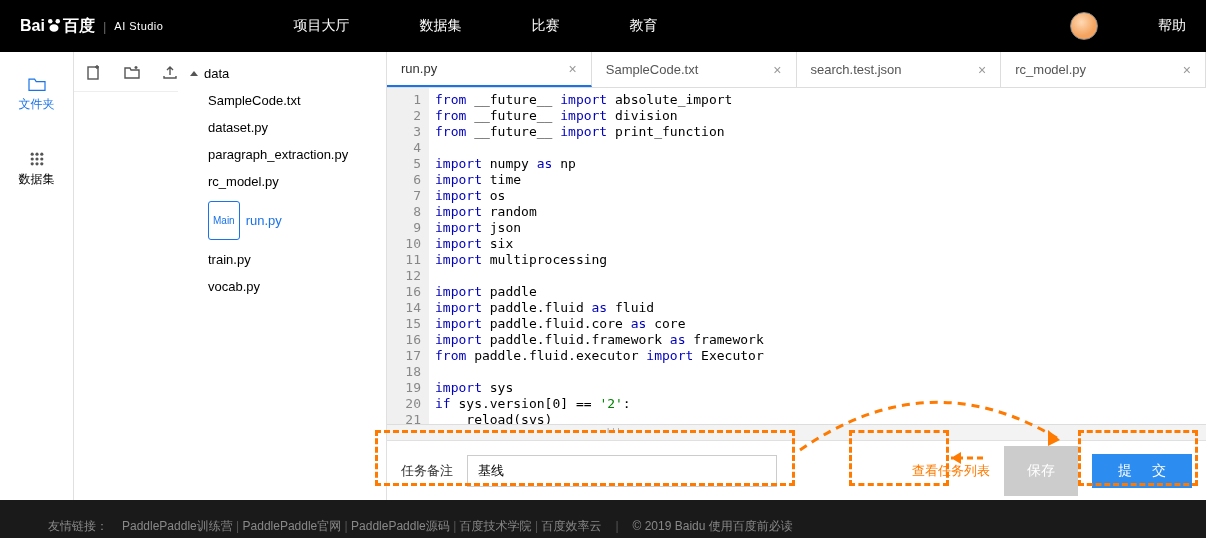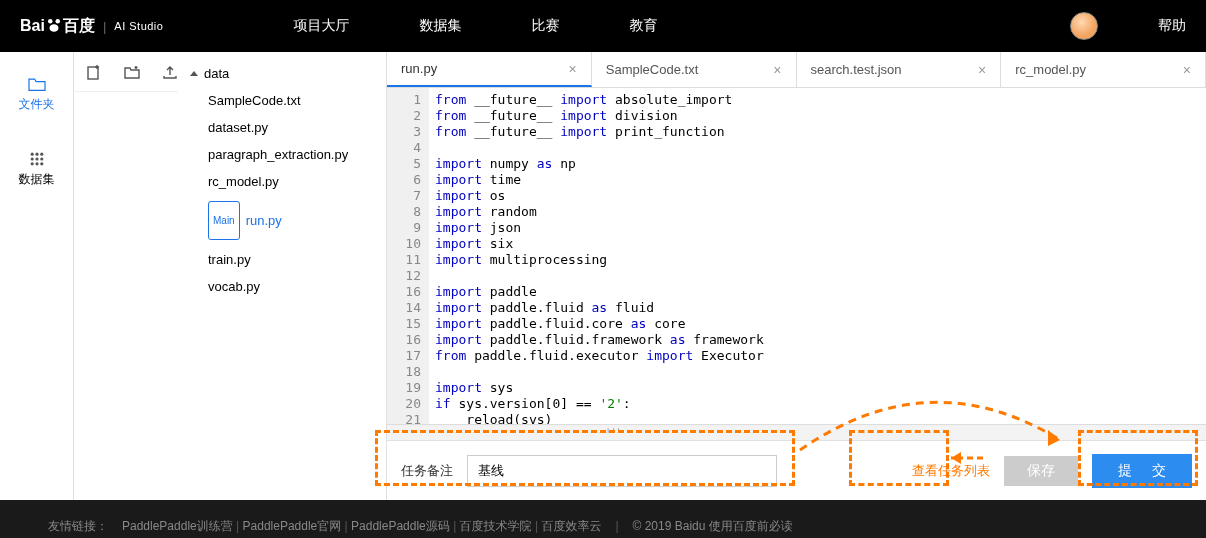--- a/index.html
+++ b/index.html
@@ -43,21 +43,21 @@
 .kw { color: #0000c0; }
 .str { color: #008000; }
 .num { color: #000; }
 .hscroll { height: 16px; background: #f3f3f3; border-top: 1px solid #ddd; position: relative; }
 .hscroll::after { content: "III"; position: absolute; left: 220px; top: 1px; font-size: 8px; letter-spacing: 3px; color: #999; }
 
 .bottom-bar { height: 60px; display: flex; align-items: center; padding: 0 14px; gap: 14px; border-top: 1px solid #e0e0e0; position: relative; }
 .remark-label { font-size: 13px; color: #333; }
 .remark-input { width: 310px; height: 32px; border: 1px solid #ccc; padding: 0 10px; font-size: 13px; }
 .view-tasks { color: #ff7a00; margin-left: auto; cursor: pointer; font-size: 13px; }
-.btn-save { background: #ccc; color: #fff; width: 74px; height: 30px; border: none; cursor: pointer; font-size: 14px; }
+.btn-save { background: #ccc; color: #fff; width: 74px; height: 50px; border: none; cursor: pointer; font-size: 14px; }
 .btn-submit { background: #2d8cf0; color: #fff; width: 100px; height: 34px; border: none; cursor: pointer; font-size: 14px; letter-spacing: 8px; padding-left: 8px; }
 
 .highlight-box { position: absolute; border: 3px dashed #ff7a00; pointer-events: none; }
 .hl1 { left: 375px; top: 525px; transform: translateY(-95px); width: 420px; height: 56px; }
 .hl2 { left: 849px; top: 525px; transform: translateY(-95px); width: 100px; height: 56px; }
 .hl3 { left: 1078px; top: 525px; transform: translateY(-95px); width: 120px; height: 56px; }
 
 .arrow-svg { position: absolute; pointer-events: none; }
 
 .footer { background: #1a1a1a; height: 52px; display: flex; align-items: center; color: #888; font-size: 12px; padding: 0 48px; gap: 14px; }

